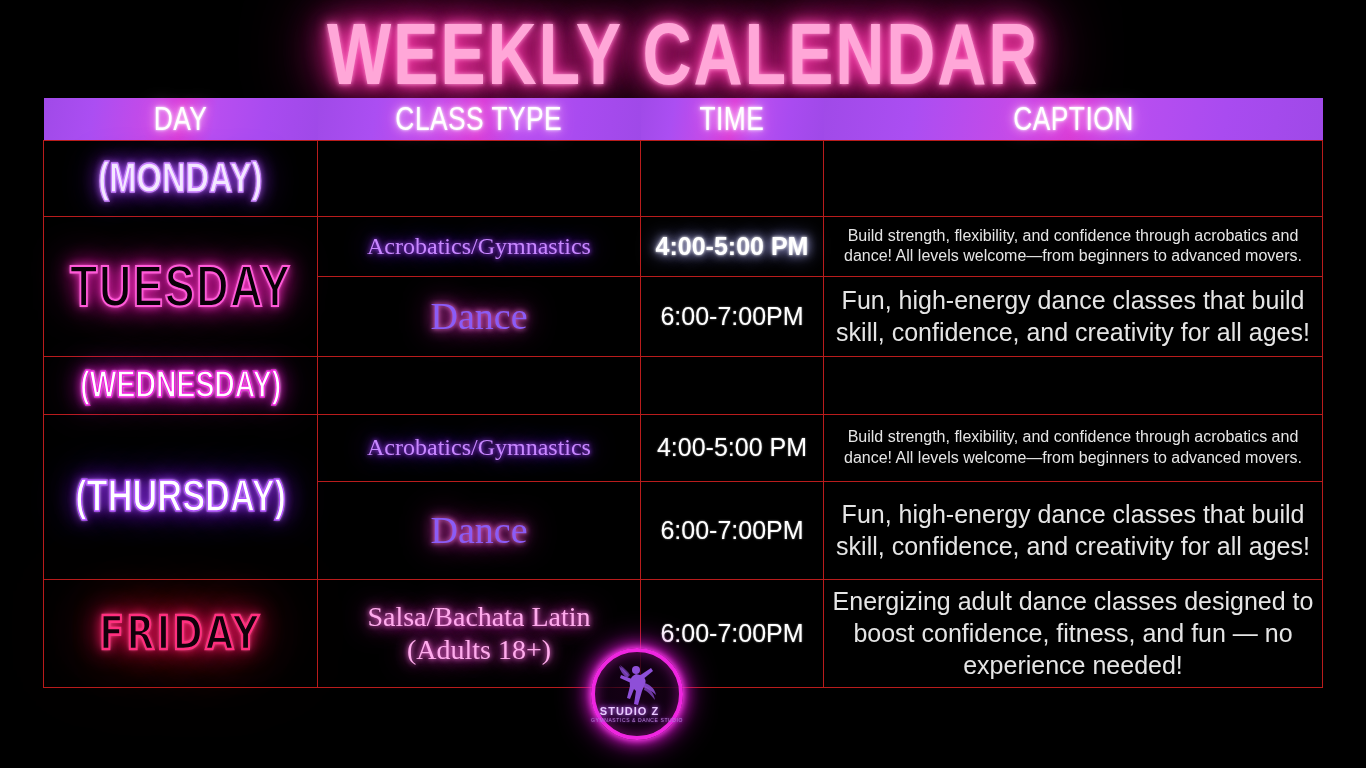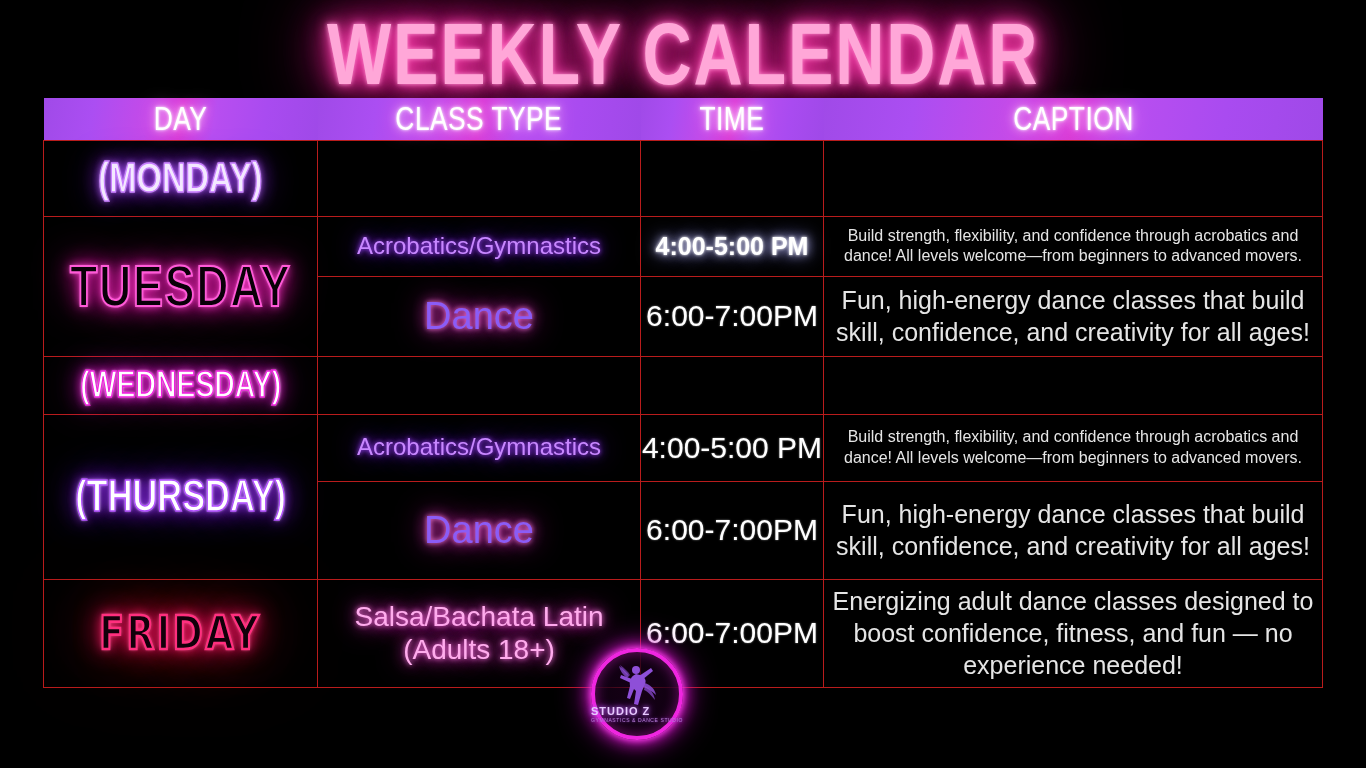--- a/index.html
+++ b/index.html
@@ -167,20 +167,21 @@
        rgba(255,0,90,0.17) 0%,
        rgba(160,0,70,0.08) 42%,
        rgba(0,0,0,0) 72%);
   }
 
   
   .classcell {
     text-align: center;
     padding: 4px 8px;
     line-height: 1.18;
+    font-family: Liberation Serif, serif;
   }
   .cls-acro {
     font-size: 24px;
     color: #c887ff;
     text-shadow: 0 0 4px #a44bff, 0 0 12px #8a2bff, 0 0 26px #6a12d8;
   }
   .cls-dance {
     font-size: 38px;
     color: #8b5cf6;
     text-shadow: 0 0 5px #ff7ce4, 0 0 14px #ff48d8, 0 0 30px #e500b8;
@@ -198,21 +199,21 @@
     padding: 4px 6px;
     white-space: nowrap;
     margin-left: 28px;
   }
   .t-bold {
     font-size: 25px;
     font-weight: bold;
     text-shadow: 0 0 3px #ffffff, 0 0 10px #cfcfff, 0 0 20px #8a8aff;
   }
   .t-reg {
-    font-size: 30px;
+    font-size: 25px;
     font-weight: normal;
     text-shadow: 0 0 2px rgba(255,255,255,0.55);
   }
 
   
   .capcell {
     color: #e5e5e5;
     text-align: center;
     padding: 3px 8px;
     line-height: 1.28;
@@ -251,21 +252,21 @@
     left: 26px;
     top: 16px;
     width: 42px;
     height: 46px;
   }
   .logo-text {
     position: absolute;
     left: 0;
     top: 57px;
     width: 77px;
-    text-align: left;
+    text-align: center;
     font-size: 11px;
     font-weight: bold;
     letter-spacing: 1px;
     color: #e8c9ff;
     text-shadow: 0 0 4px #c46bff, 0 0 9px #a033e0;
   }
   .logo-tag {
     position: absolute;
     left: 0;
     top: 69px;

